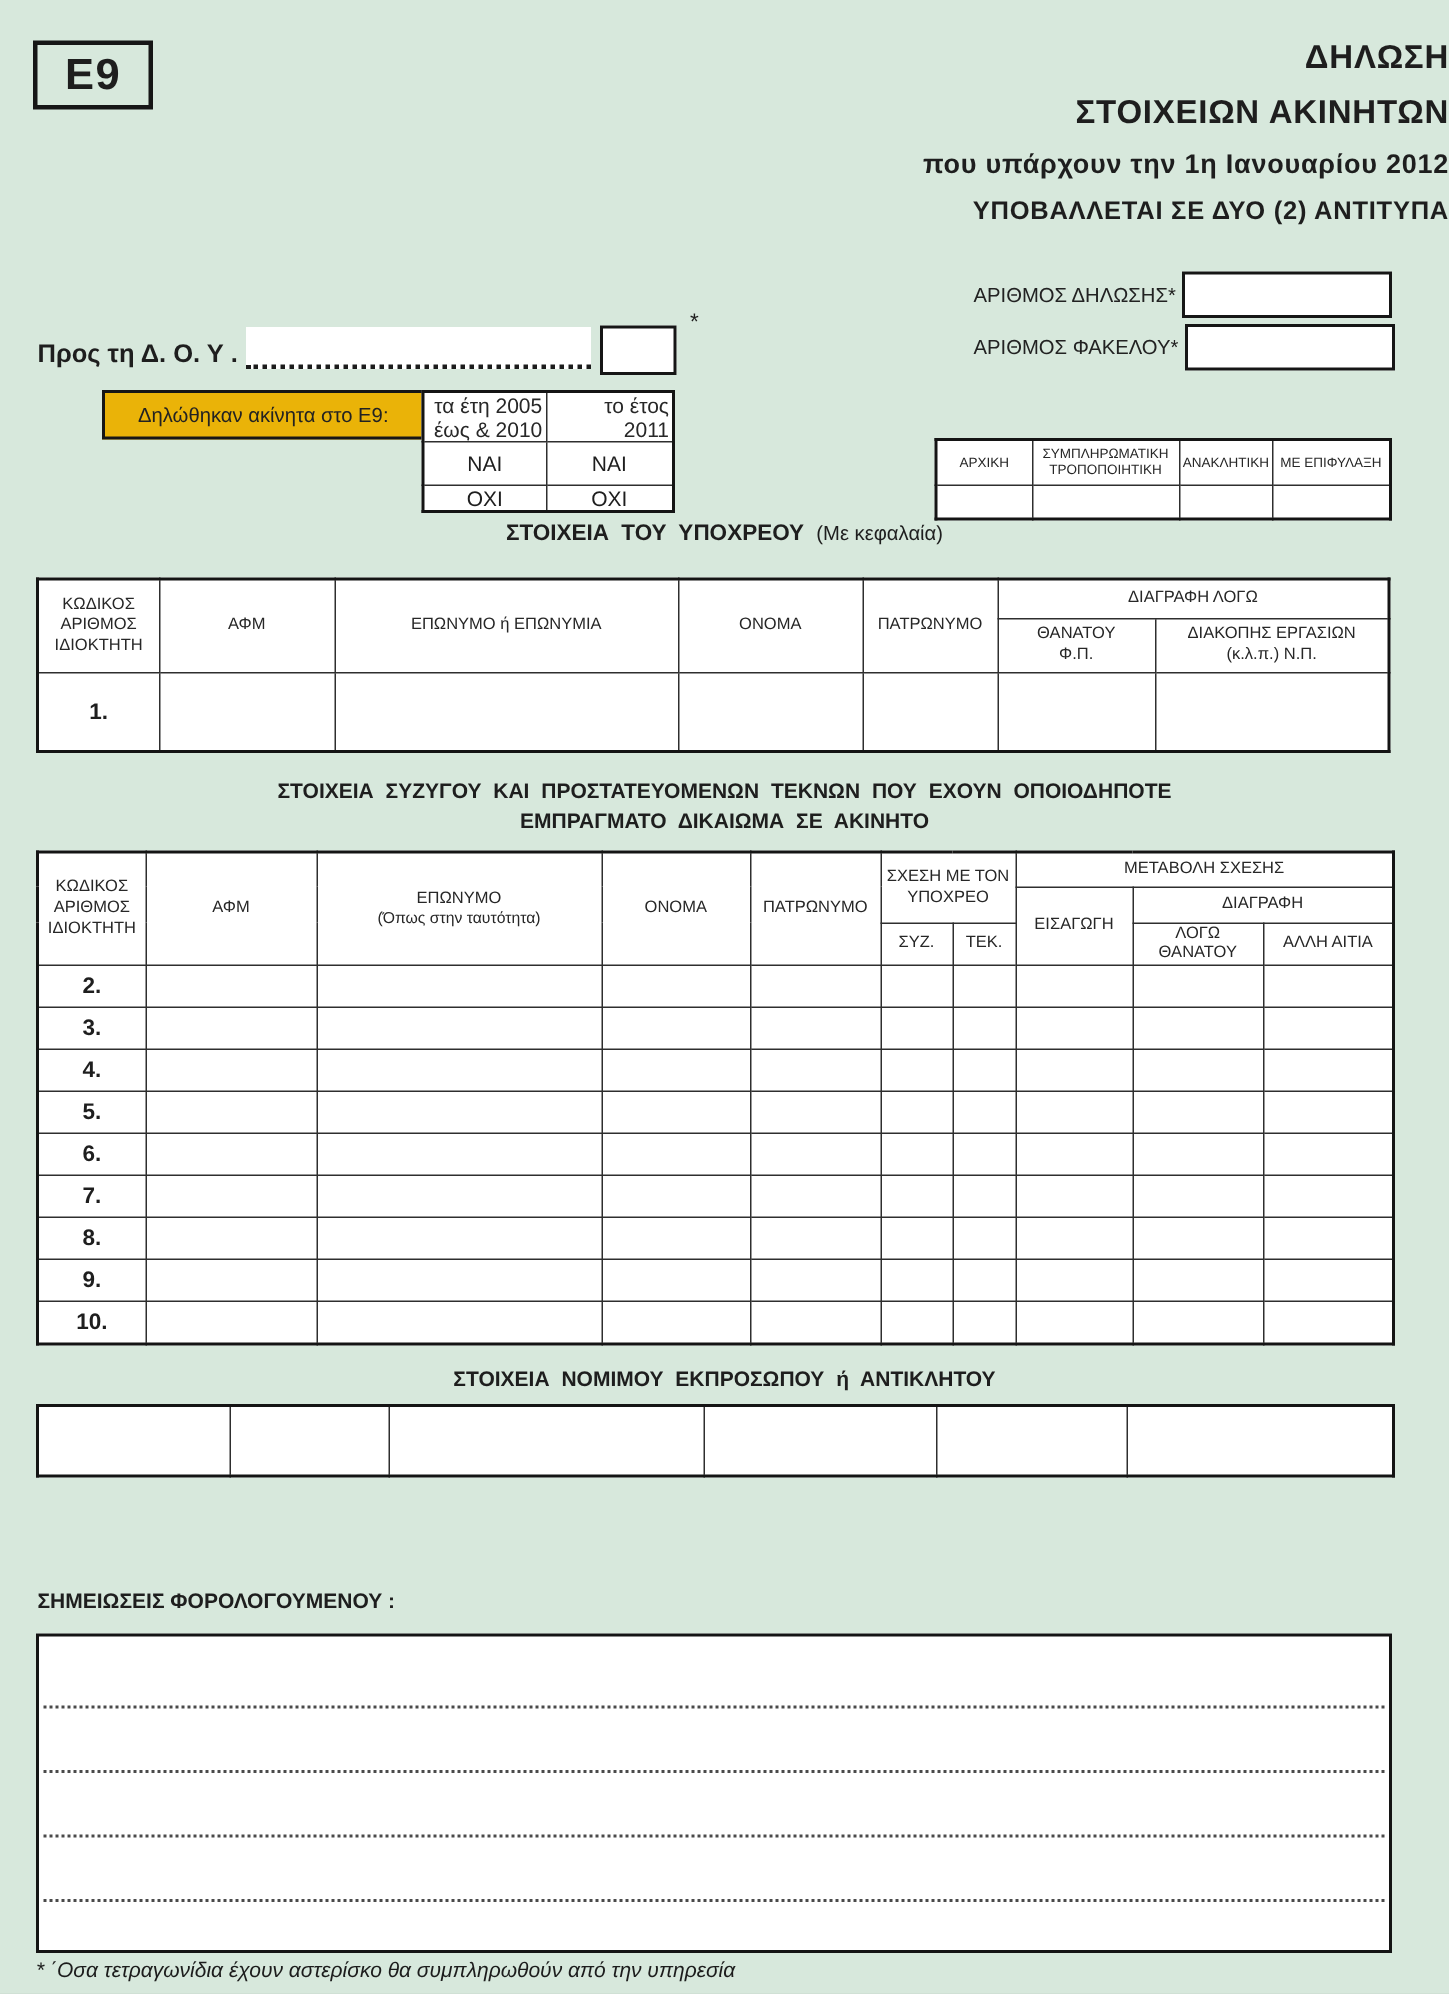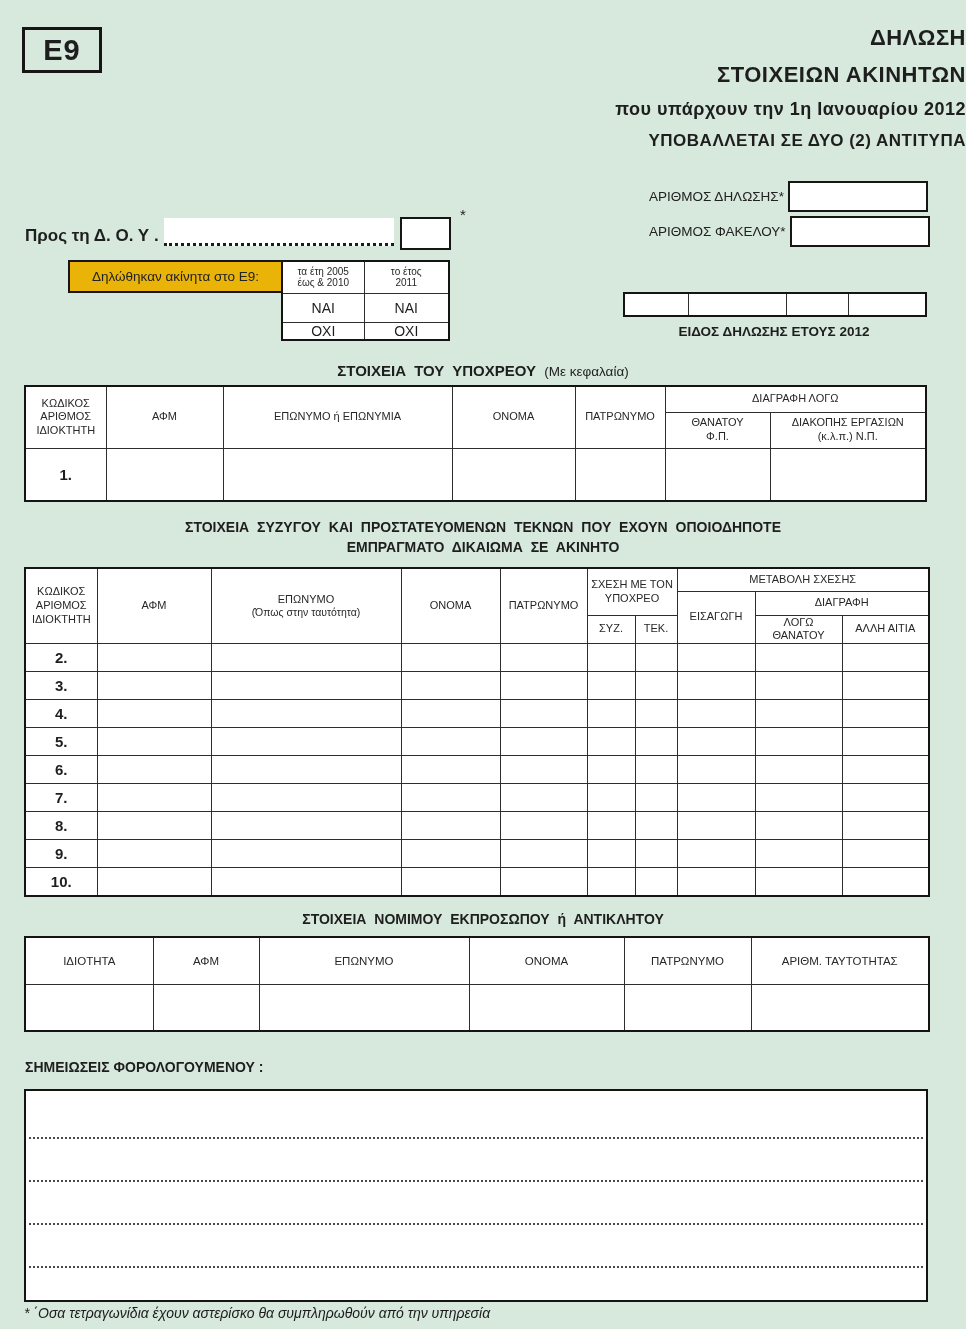--- a/index.html
+++ b/index.html
@@ -48,21 +48,21 @@
   .row-num { font-weight:bold; font-size:15px; }
 
   
   .declared-label {
     left:68px; top:260px; width:215px; height:33px; background:#eab308;
     border:2px solid #161616; display:flex; align-items:center; justify-content:center;
     font-size:13.5px; color:#222;
   }
   .declared-grid { left:281px; top:260px; }
   .declared-grid td { font-size:14px; }
-  .declared-grid .hd { font-size:10px; color:#272727; }
+  .declared-grid .hd { font-size:14px; color:#272727;text-align:right; }
 
   
   .decltype-title { left:623px; top:276px; width:302px; text-align:center; font-size:13.5px; font-weight:bold;margin-top:48px; }
   .decltype-table { left:623px; top:292px; }
   .decltype-table th { font-size:9px; font-weight:normal; line-height:1.2; color:#272727; }
 
   
   .section-title { width:100%; text-align:center; font-weight:bold; font-size:15px; word-spacing:4px; }
   .section-title .note { font-weight:normal; font-size:13.5px; word-spacing:0; }
   .st2 { font-size:14px; }
@@ -131,30 +131,39 @@
 
   <div class="abs decltype-title">ΕΙΔΟΣ ΔΗΛΩΣΗΣ ΕΤΟΥΣ 2012</div>
   <table class="abs decltype-table form-table">
     <colgroup>
         <col style="width:64px">
         <col style="width:98px">
         <col style="width:62px">
         <col style="width:78px">
       </colgroup>
     <tbody>
+        <tr style="height:30px">
+      <th>ΑΡΧΙΚΗ</th>
+      <th>
+        <div>ΣΥΜΠΛΗΡΩΜΑΤΙΚΗ</div>
+        <div>ΤΡΟΠΟΠΟΙΗΤΙΚΗ</div>
+      </th>
+      <th>ΑΝΑΚΛΗΤΙΚΗ</th>
+      <th>ΜΕ ΕΠΙΦΥΛΑΞΗ</th>
+    </tr>
     <tr style="height:23px">
       <td></td>
       <td></td>
       <td></td>
       <td></td>
     </tr>
   </tbody>
     </table>
 
-  <div class="abs section-title" style="top:362px">
+  <div class="abs section-title" style="top:347px">
     <span>ΣΤΟΙΧΕΙΑ ΤΟΥ ΥΠΟΧΡΕΟΥ</span>
     <span class="note">(Με κεφαλαία)</span>
   </div>
   <table class="abs form-table" style="left:24px; top:385px">
     <colgroup>
       <col style="width:81px">
         <col style="width:117px">
         <col style="width:229px">
         <col style="width:123px">
       <col style="width:90px">
@@ -346,28 +355,20 @@
   <table class="abs form-table" style="left:24px; top:936px">
     <colgroup>
       <col style="width:128px">
         <col style="width:106px">
         <col style="width:210px">
       <col style="width:155px">
         <col style="width:127px">
         <col style="width:178px">
     </colgroup>
     <tbody>
-        <tr style="height:47px">
-      <td class="hdr" style="font-size:11.5px">ΙΔΙΟΤΗΤΑ</td>
-      <td class="hdr" style="font-size:11.5px">ΑΦΜ</td>
-      <td class="hdr" style="font-size:11.5px">ΕΠΩΝΥΜΟ</td>
-      <td class="hdr" style="font-size:11.5px">ΟΝΟΜΑ</td>
-      <td class="hdr" style="font-size:11.5px">ΠΑΤΡΩΝΥΜΟ</td>
-      <td class="hdr" style="font-size:11.5px">ΑΡΙΘΜ. ΤΑΥΤΟΤΗΤΑΣ</td>
-    </tr>
     <tr style="height:47px">
       <td></td>
       <td></td>
       <td></td>
       <td></td>
       <td></td>
       <td></td>
     </tr>
   </tbody>
     </table>

